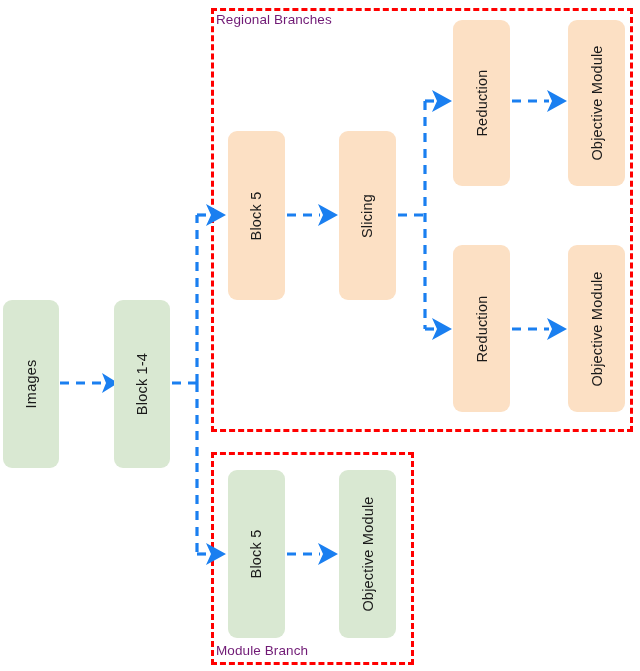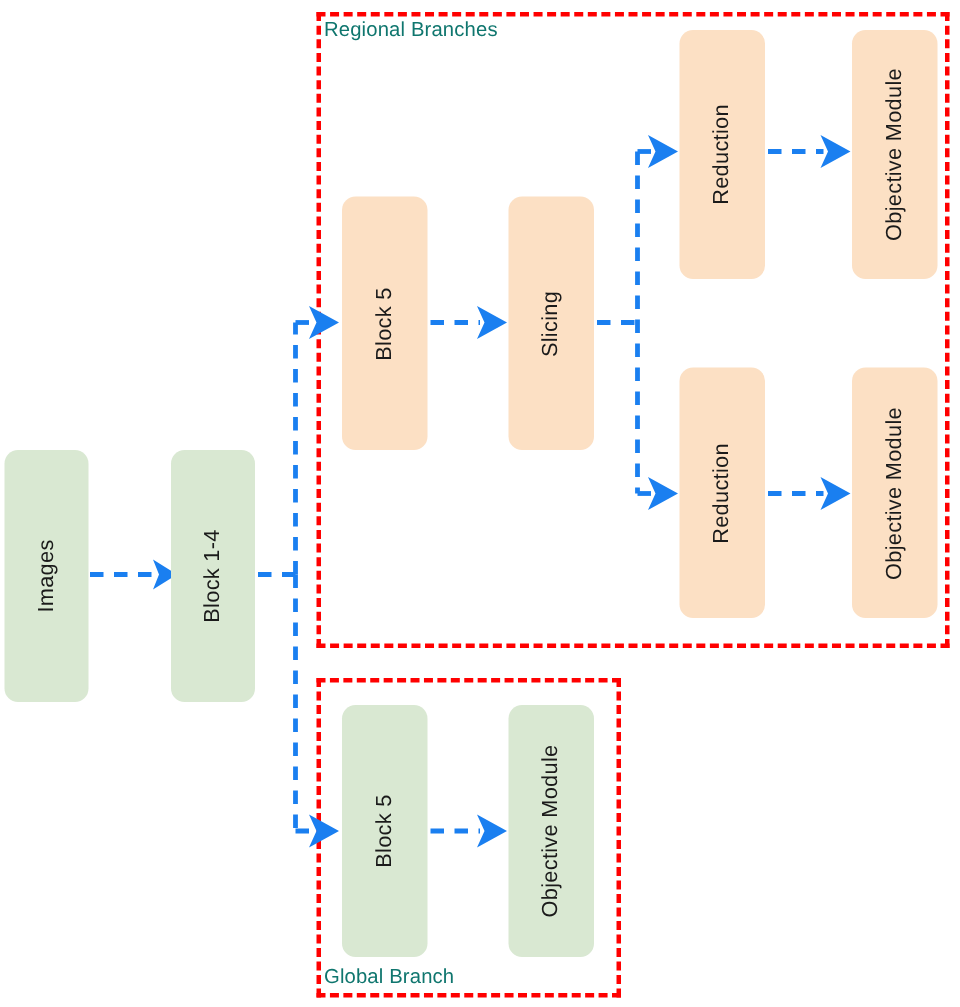--- a/index.html
+++ b/index.html
@@ -11,21 +11,21 @@
   
   .group-frame{
     position:absolute;
     border:3px dashed #ff0000;
     box-sizing:border-box;
     background:transparent;
   }
   .group-label{
     position:absolute;
     font-size:13.5px;
-    color:#0f766e;
+    color:#701a75;
     white-space:nowrap;
     letter-spacing:0.1px;
   }
 
   
   .node{
     position:absolute;
     box-sizing:border-box;
     border-radius:9px;
     display:flex;
@@ -52,21 +52,21 @@
 </style>
 </head>
 <body>
 
 <div id="canvas">
 
   <div class="group-frame" style="left:211px;top:8px;width:422px;height:424px;"></div>
   <div class="group-label" style="left:216px;top:12px;">Regional Branches</div>
 
   <div class="group-frame" style="left:211px;top:452px;width:203px;height:213px;"></div>
-  <div class="group-label" style="left:216px;top:643px;">Global Branch</div>
+  <div class="group-label" style="left:216px;top:643px;">Module Branch</div>
 
   <svg id="wires" viewBox="0 0 640 671">
 
     <line class="wire" x1="60" y1="383" x2="103" y2="383"></line>
     <polygon class="arrowfill" points="102,373 118,383 102,393 106,383"></polygon>
 
     <line class="wire" x1="172" y1="383" x2="197" y2="383"></line>
 
     <line class="wire" x1="197" y1="383" x2="197" y2="215"></line>
     <line class="wire" x1="197" y1="215" x2="208" y2="215"></line>

